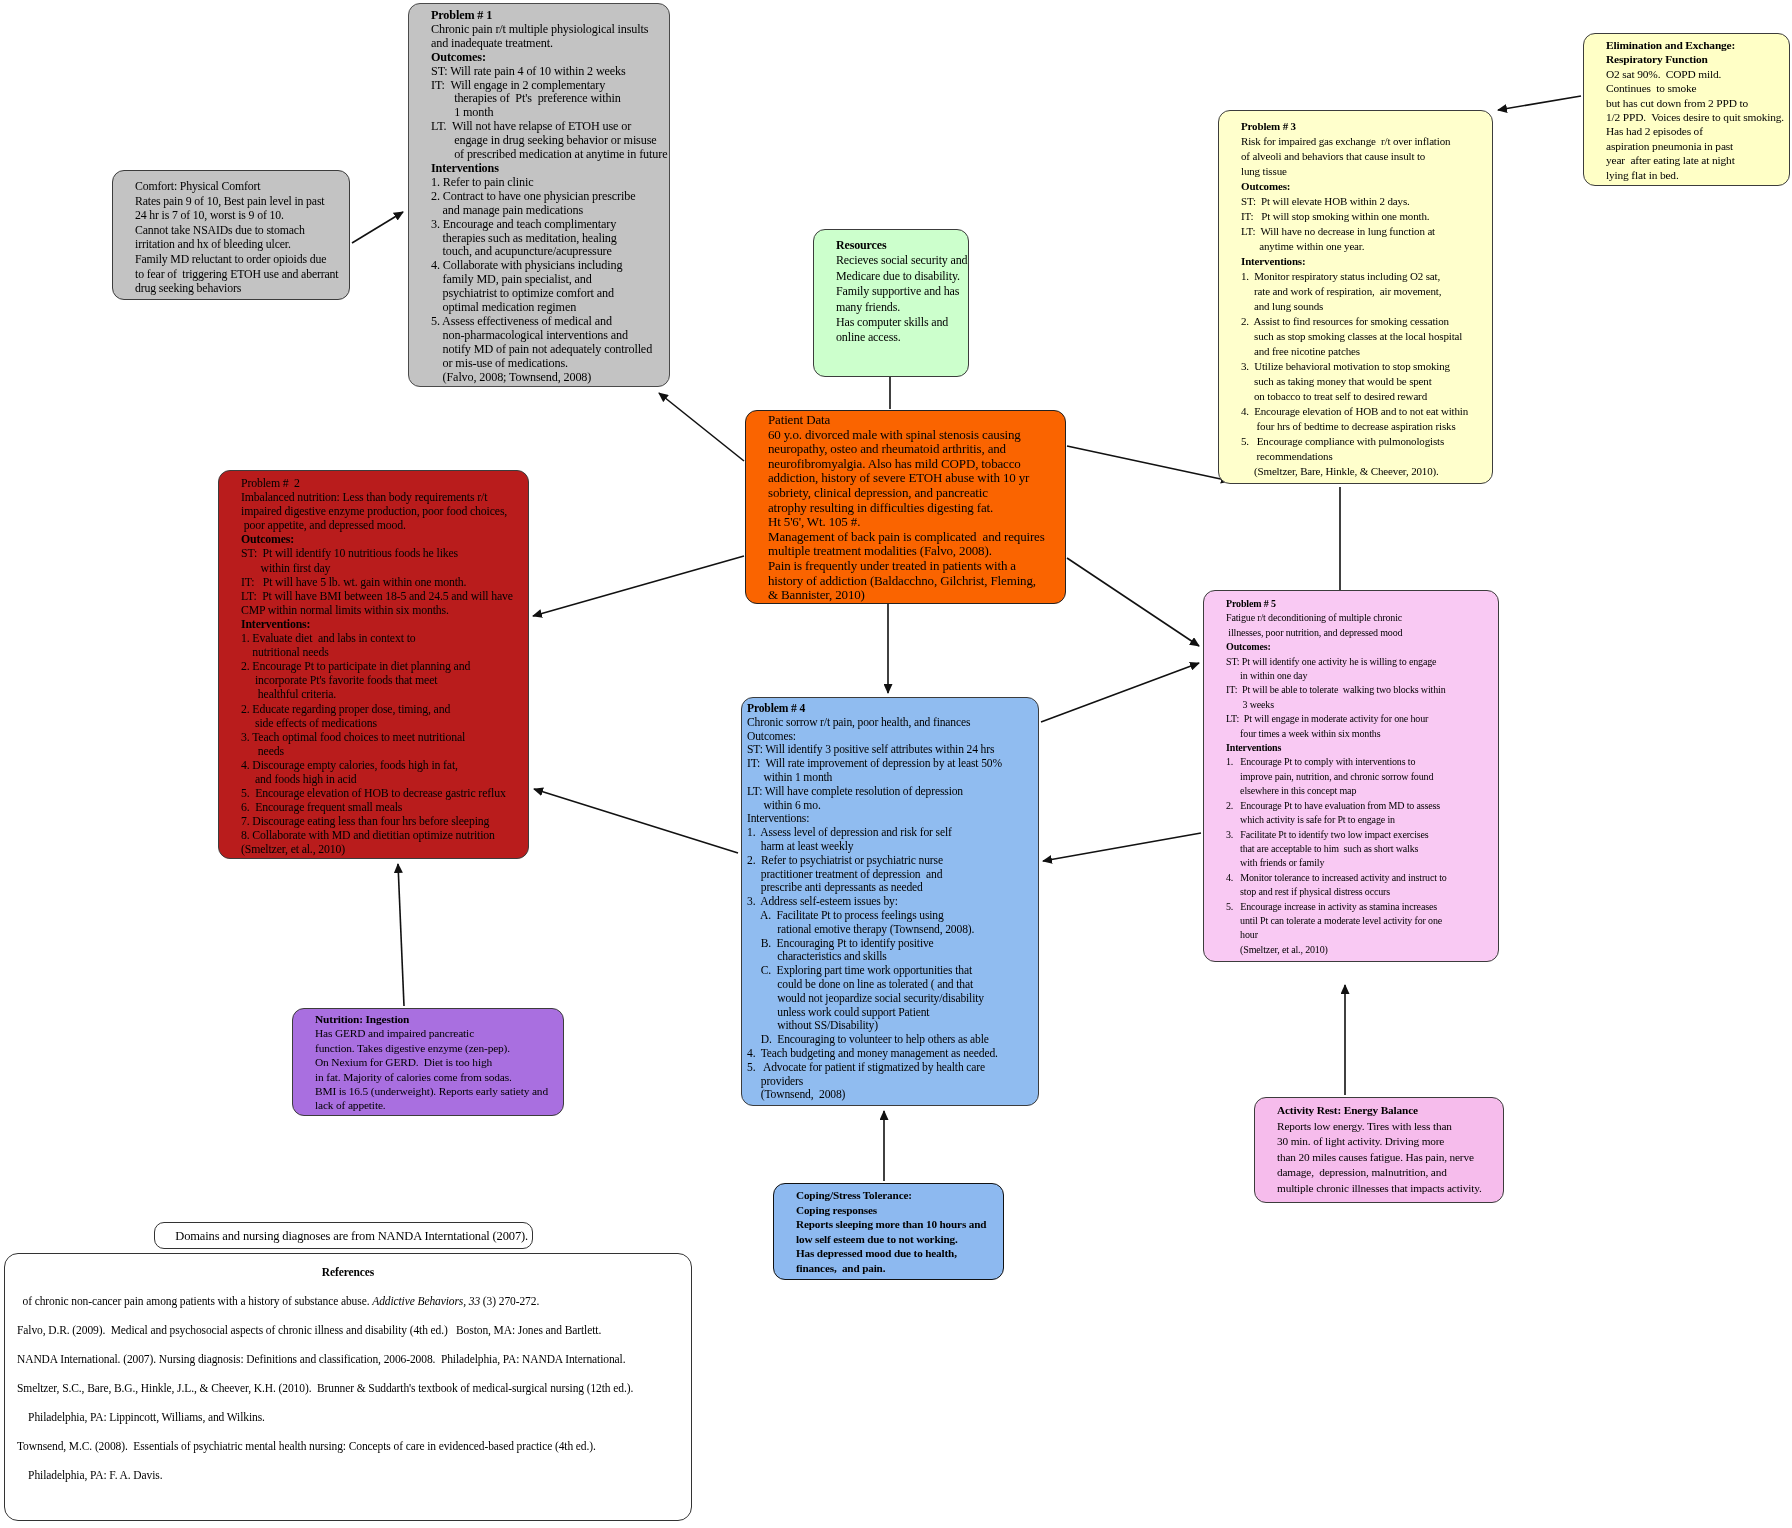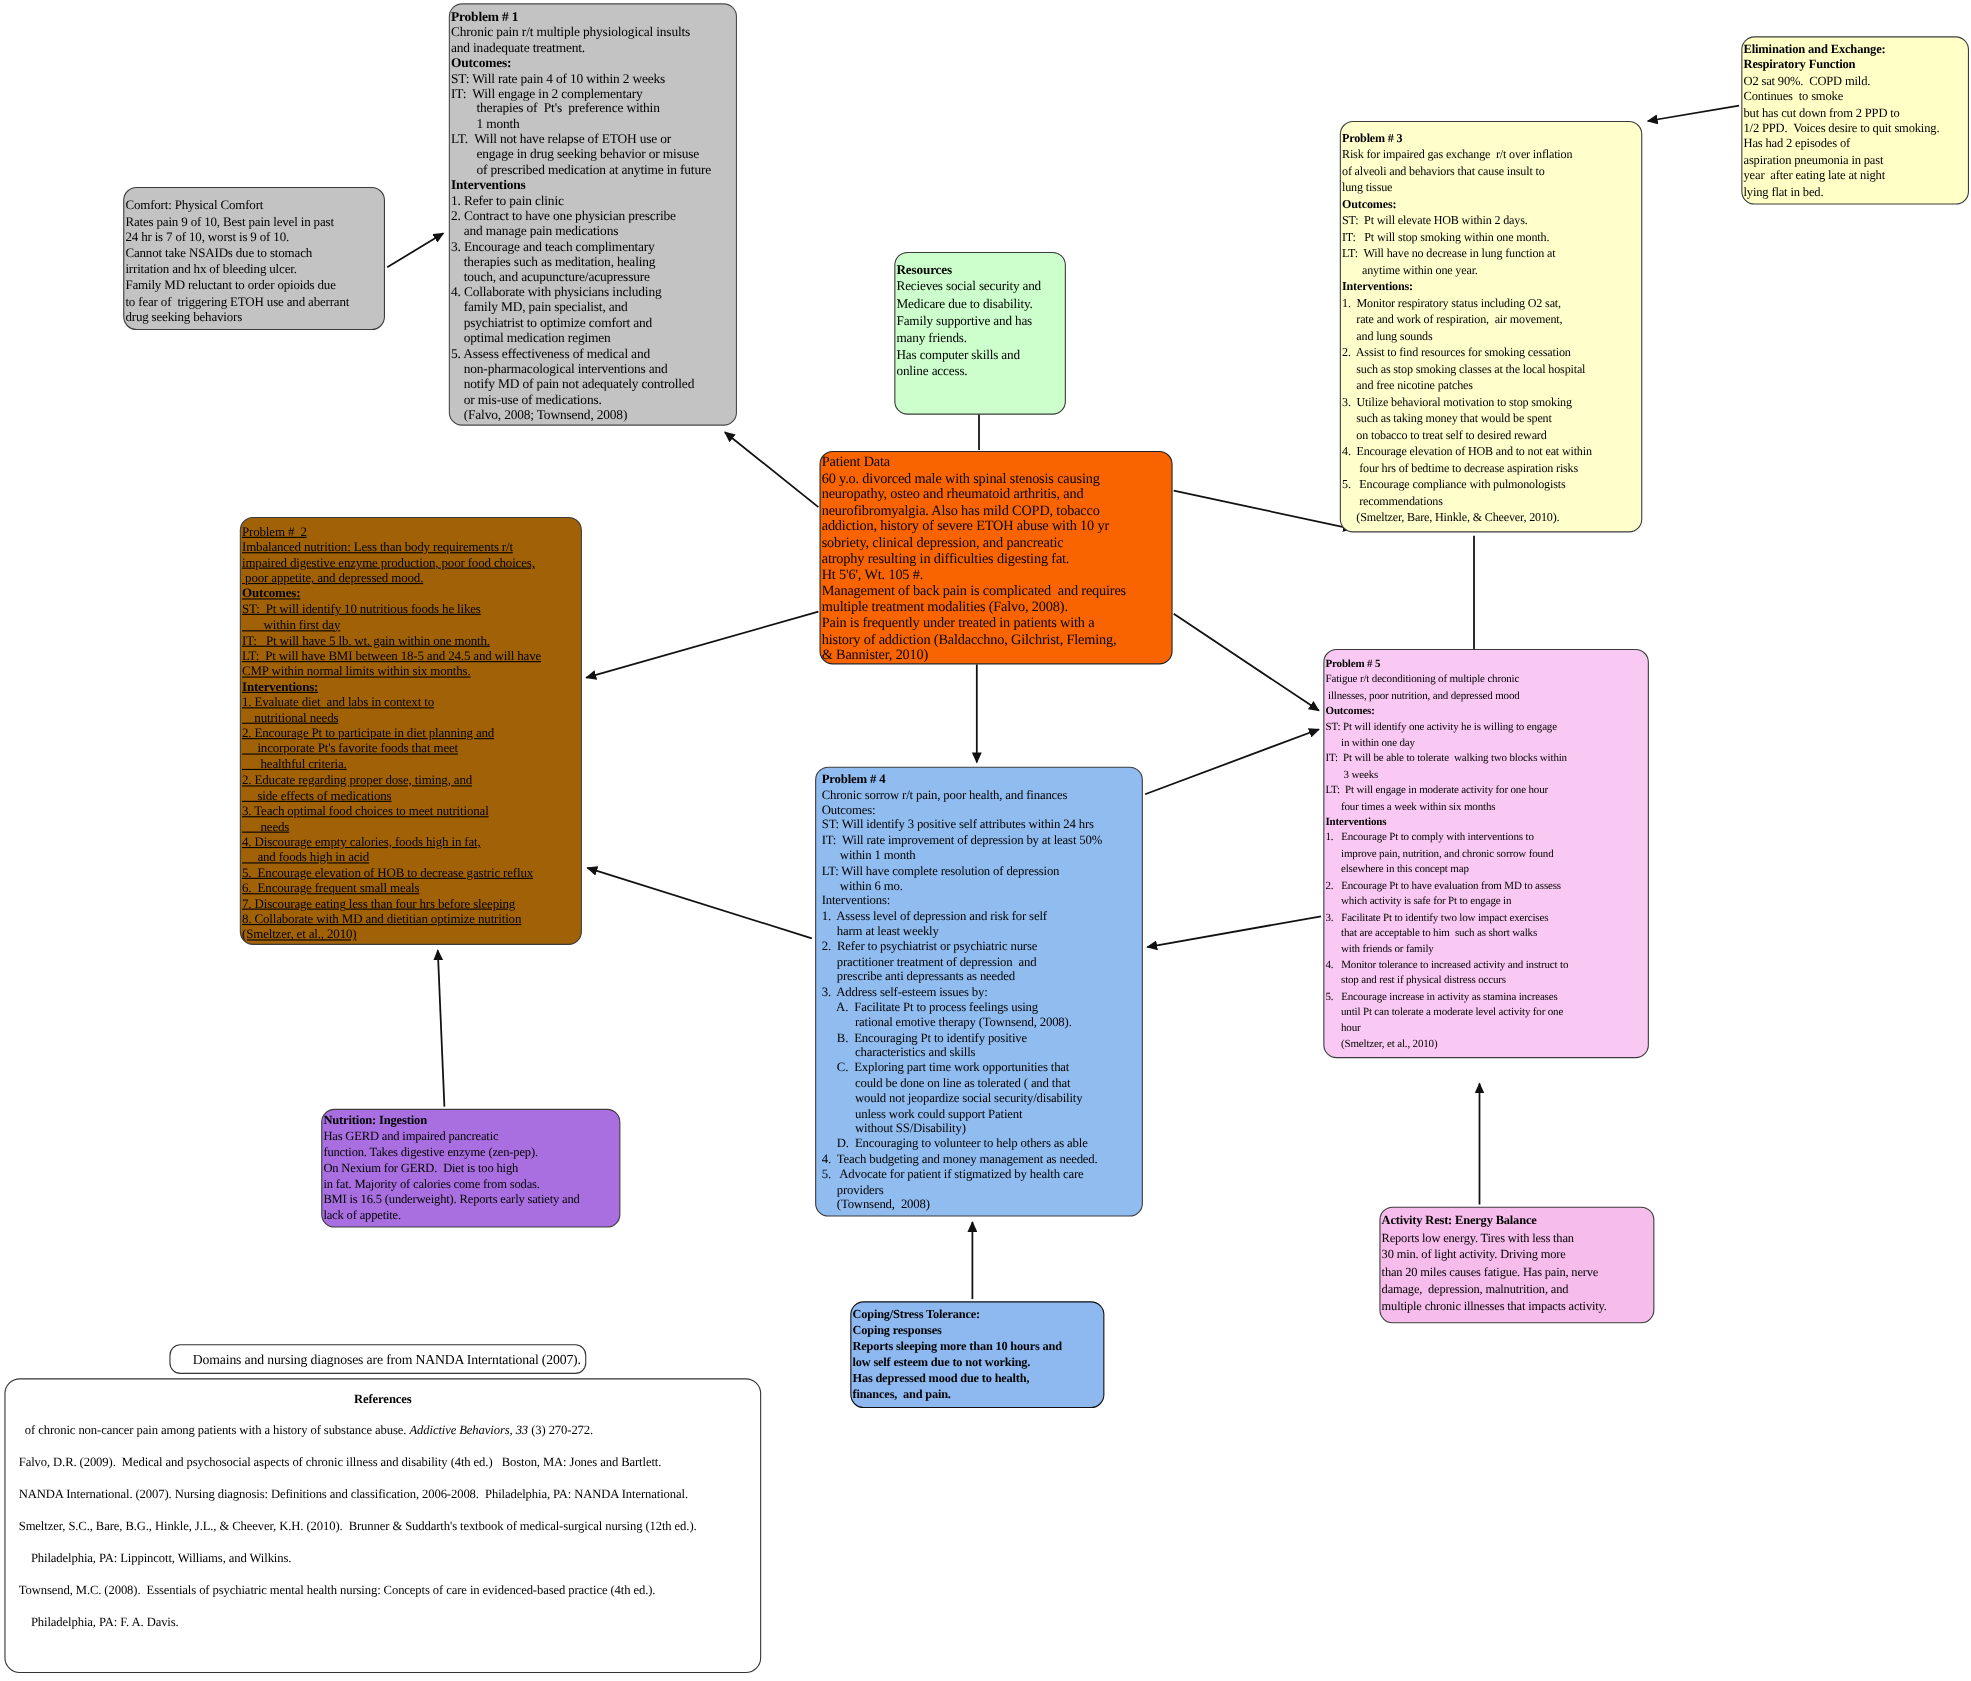--- a/index.html
+++ b/index.html
@@ -1,19 +1,19 @@
 <!DOCTYPE html>
 <html><head>
 <meta charset="utf-8">
 <style>
   html,body{margin:0;padding:0;background:#ffffff;}
   #canvas{position:relative;width:1792px;height:1528px;background:#fff;overflow:hidden;
           font-family:"Liberation Serif","DejaVu Serif",serif;color:#000;}
   .box{position:absolute;box-sizing:border-box;border:1.6px solid #3c3c3c;border-radius:12px;
-       padding:5px 1px;overflow:hidden;letter-spacing:-0.15px;}
+       padding:5px 22px;overflow:hidden;letter-spacing:-0.15px;}
   .ln{white-space:pre;}
   .ctr .ln{}
   .b{font-weight:bold;}
   .i{font-style:italic;}
   .ctrline{text-align:center;font-weight:bold;}
   #arrow-layer{position:absolute;left:0;top:0;width:1792px;height:1528px;pointer-events:none;}
   .conn{stroke:#111;stroke-width:1.6;fill:none;}
 
   
   #box-comfort   {left:112px; top:170px;  width:238px; height:130px; font-size:11.8px; line-height:14.6px; padding-top:8px;}
@@ -153,21 +153,21 @@
       <div class="ln"><span>addiction, history of severe ETOH abuse with 10 yr</span></div>
       <div class="ln"><span>sobriety, clinical depression, and pancreatic</span></div>
       <div class="ln"><span>atrophy resulting in difficulties digesting fat.</span></div>
       <div class="ln"><span>Ht 5'6', Wt. 105 #.</span></div>
       <div class="ln"><span>Management of back pain is complicated  and requires</span></div>
       <div class="ln"><span>multiple treatment modalities (Falvo, 2008).</span></div>
       <div class="ln"><span>Pain is frequently under treated in patients with a</span></div>
       <div class="ln"><span>history of addiction (Baldacchno, Gilchrist, Fleming,</span></div>
       <div class="ln"><span>&amp; Bannister, 2010)</span></div>
     </div>
-  <div class="box" id="box-problem2" style="background: #a16207; text-decoration: underline;">
+  <div class="box" id="box-problem2" style="background: #b91c1c;">
       <div class="ln"><span>Problem #  2</span></div>
       <div class="ln"><span>Imbalanced nutrition: Less than body requirements r/t</span></div>
       <div class="ln"><span>impaired digestive enzyme production, poor food choices,</span></div>
       <div class="ln"><span> poor appetite, and depressed mood.</span></div>
       <div class="ln"><span class="b">Outcomes:</span></div>
       <div class="ln"><span>ST:  Pt will identify 10 nutritious foods he likes</span></div>
       <div class="ln"><span>       within first day</span></div>
       <div class="ln"><span>IT:   Pt will have 5 lb. wt. gain within one month.</span></div>
       <div class="ln"><span>LT:  Pt will have BMI between 18-5 and 24.5 and will have</span></div>
       <div class="ln"><span>CMP within normal limits within six months.</span></div>

